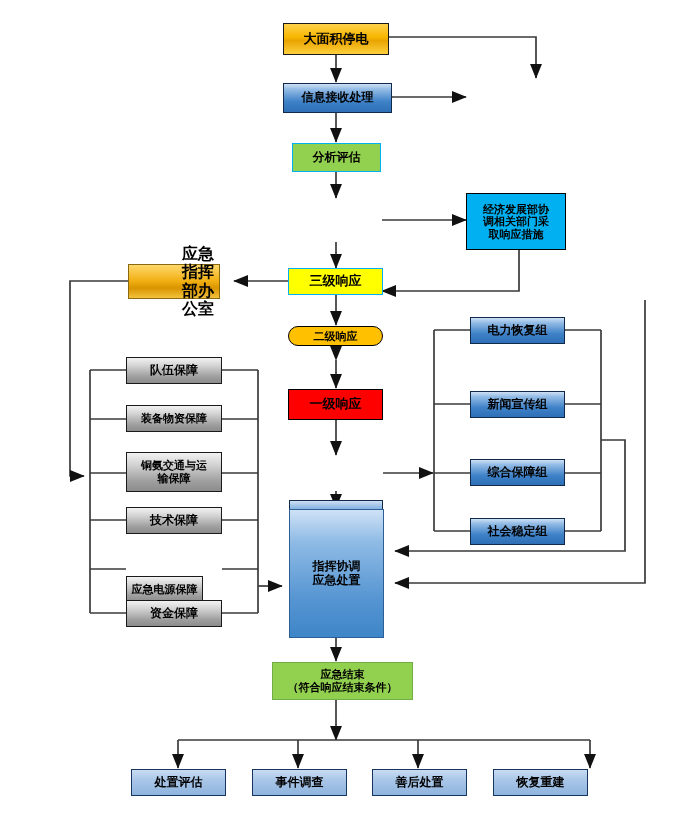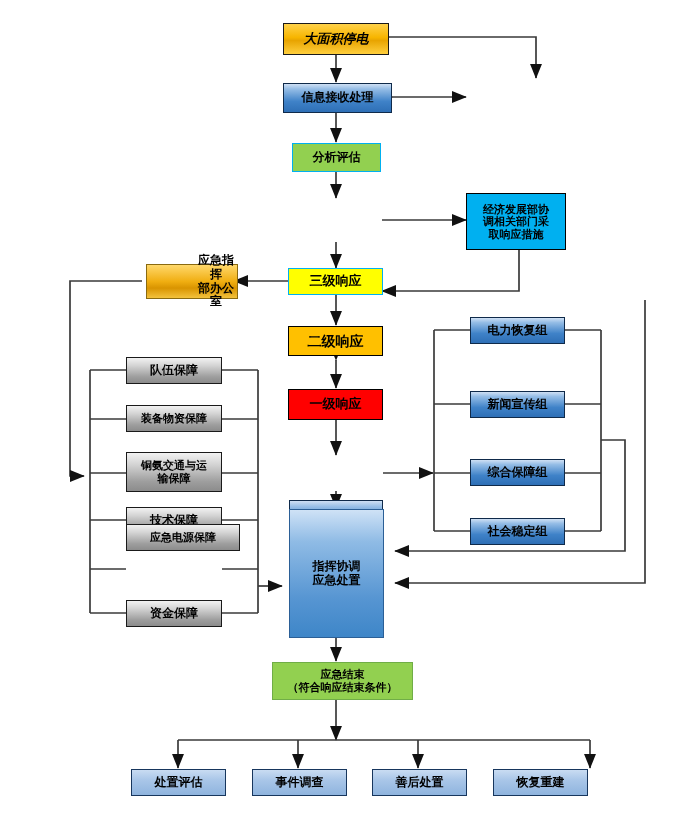--- a/index.html
+++ b/index.html
@@ -5,21 +5,21 @@
   html,body{margin:0;padding:0;background:#ffffff;}
   body{font-family:"Liberation Sans","DejaVu Sans",sans-serif;}
   #canvas{position:relative;width:682px;height:836px;background:#ffffff;overflow:hidden;}
   svg.wires{position:absolute;left:0;top:0;width:682px;height:836px;pointer-events:none;}
 
   .node{position:absolute;box-sizing:border-box;display:flex;align-items:center;justify-content:center;
         text-align:center;font-weight:bold;line-height:1.15;color:#000;white-space:pre-line;z-index:3;}
 
   
   .n-gold{background:linear-gradient(180deg,#ffd24a 0%,#f7b500 45%,#e8a400 55%,#ffcf3e 100%);
-          border:1.6px solid #1a1a1a;font-style:italic;}
+          border:1.6px solid #1a1a1a;}
   .n-gold2{background:linear-gradient(180deg,#ffd86b 0%,#f0ae11 50%,#d99400 70%,#f3c23d 100%);
           border:1.6px solid #8a6a10;}
   .n-blue{background:linear-gradient(180deg,#cfe0f4 0%,#95bde6 18%,#3f82c8 62%,#2e6fb6 100%);
           border:1.6px solid #0f2a4a;}
   .n-bluebig{background:linear-gradient(180deg,#cfe2f6 0%,#8fbbe5 25%,#5695d2 70%,#3e86c8 100%);
           border:1.6px solid #2b5f96;}
   .n-cyan{background:#00b0f0;border:1.8px solid #000000;}
   .n-yellow{background:#ffff00;border:1.8px solid #00b0f0;}
   .n-orange{background:#ffc000;border:1.8px solid #000000;}
   .n-red{background:#ff0000;border:1.8px solid #000000;}
@@ -128,38 +128,38 @@
 
   <div class="node n-green" style="left:292px;top:143px;width:89px;height:29px;font-size:12px;">分析评估</div>
 
 
   <div class="node n-cyan" style="left:466px;top:193px;width:100px;height:57px;font-size:11px;">经济发展部协
 调相关部门采
 取响应措施</div>
 
   <div class="node n-yellow" style="left:288px;top:268px;width:95px;height:27px;font-size:13px;">三级响应</div>
 
-  <div class="node n-gold2" style="left:146px;top:264px;width:92px;height:35px;font-size:12px;padding-left:48px;">应急指挥
+  <div class="node n-gold2" style="left:128px;top:264px;width:92px;height:35px;font-size:16px;padding-left:48px;">应急指挥
 部办公室</div>
 
-  <div class="node n-orange" style="left:288px;top:326px;width:95px;height:30px;font-size:14px;">二级响应</div>
+  <div class="node n-orange" style="left:288px;top:326px;width:95px;height:20px;font-size:11px;border-radius:15px;">二级响应</div>
 
   <div class="node n-red" style="left:288px;top:389px;width:95px;height:31px;font-size:13px;color:#000;">一级响应</div>
 
   <div class="node n-blue" style="left:289px;top:456px;width:94px;height:35px;font-size:12px;margin-top:44px;">应急指挥部</div>
 
   <div class="node n-bluebig" style="left:289px;top:509px;width:95px;height:129px;font-size:12px;">指挥协调
 应急处置</div>
 
   <div class="node n-gray" style="left:126px;top:357px;width:96px;height:27px;font-size:12px;">队伍保障</div>
   <div class="node n-gray" style="left:126px;top:405px;width:96px;height:27px;font-size:11px;">装备物资保障</div>
   <div class="node n-gray" style="left:126px;top:452px;width:96px;height:40px;font-size:11px;">铜氨交通与运
 输保障</div>
   <div class="node n-gray" style="left:126px;top:507px;width:96px;height:27px;font-size:12px;">技术保障</div>
-  <div class="node n-gray" style="left:126px;top:524px;width:114px;height:27px;font-size:11px;">应急电源保障</div>
+  <div class="node n-gray" style="left:126px;top:576px;width:77px;height:27px;font-size:11px;">应急电源保障</div>
   <div class="node n-gray" style="left:126px;top:600px;width:96px;height:27px;font-size:12px;">资金保障</div>
 
   <div class="node n-blue" style="left:470px;top:391px;width:95px;height:27px;font-size:12px;">新闻宣传组</div>
   <div class="node n-blue" style="left:470px;top:317px;width:95px;height:27px;font-size:12px;">电力恢复组</div>
   <div class="node n-blue" style="left:470px;top:459px;width:95px;height:27px;font-size:12px;">综合保障组</div>
   <div class="node n-blue" style="left:470px;top:518px;width:95px;height:27px;font-size:12px;">社会稳定组</div>
 
   <div class="node n-green2" style="left:272px;top:662px;width:141px;height:38px;font-size:11px;">应急结束
 （符合响应结束条件）</div>
 

